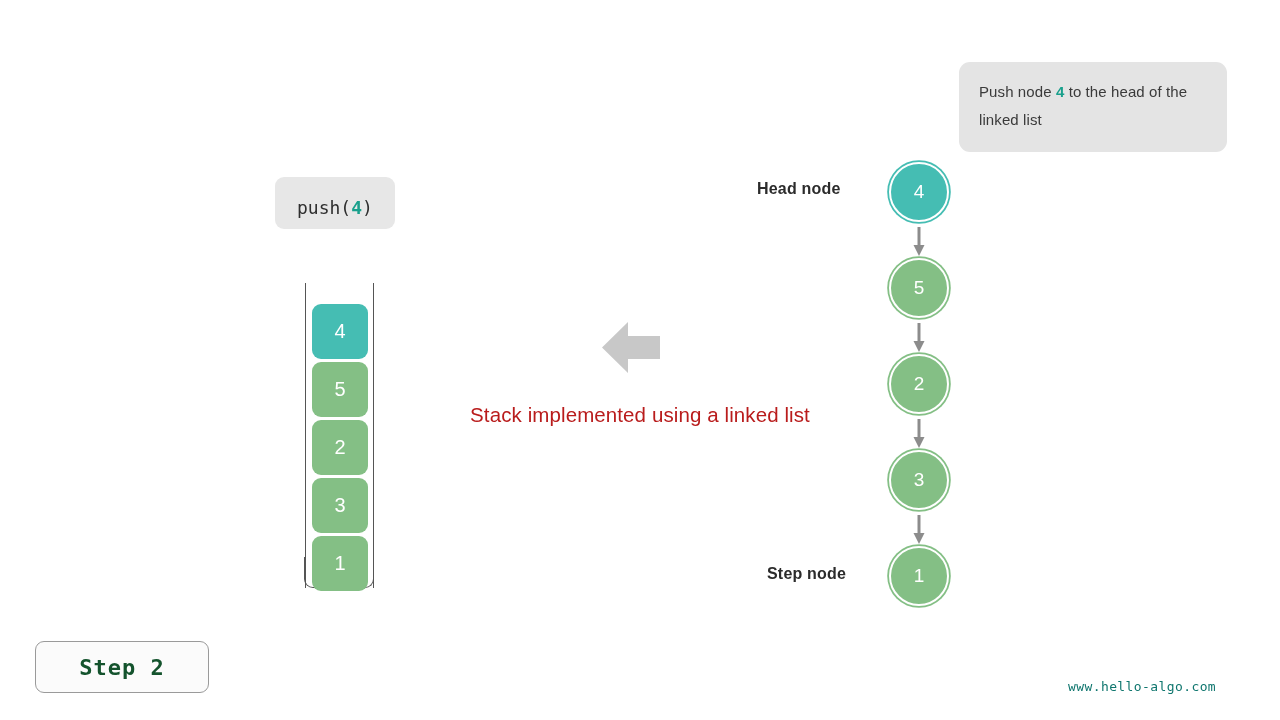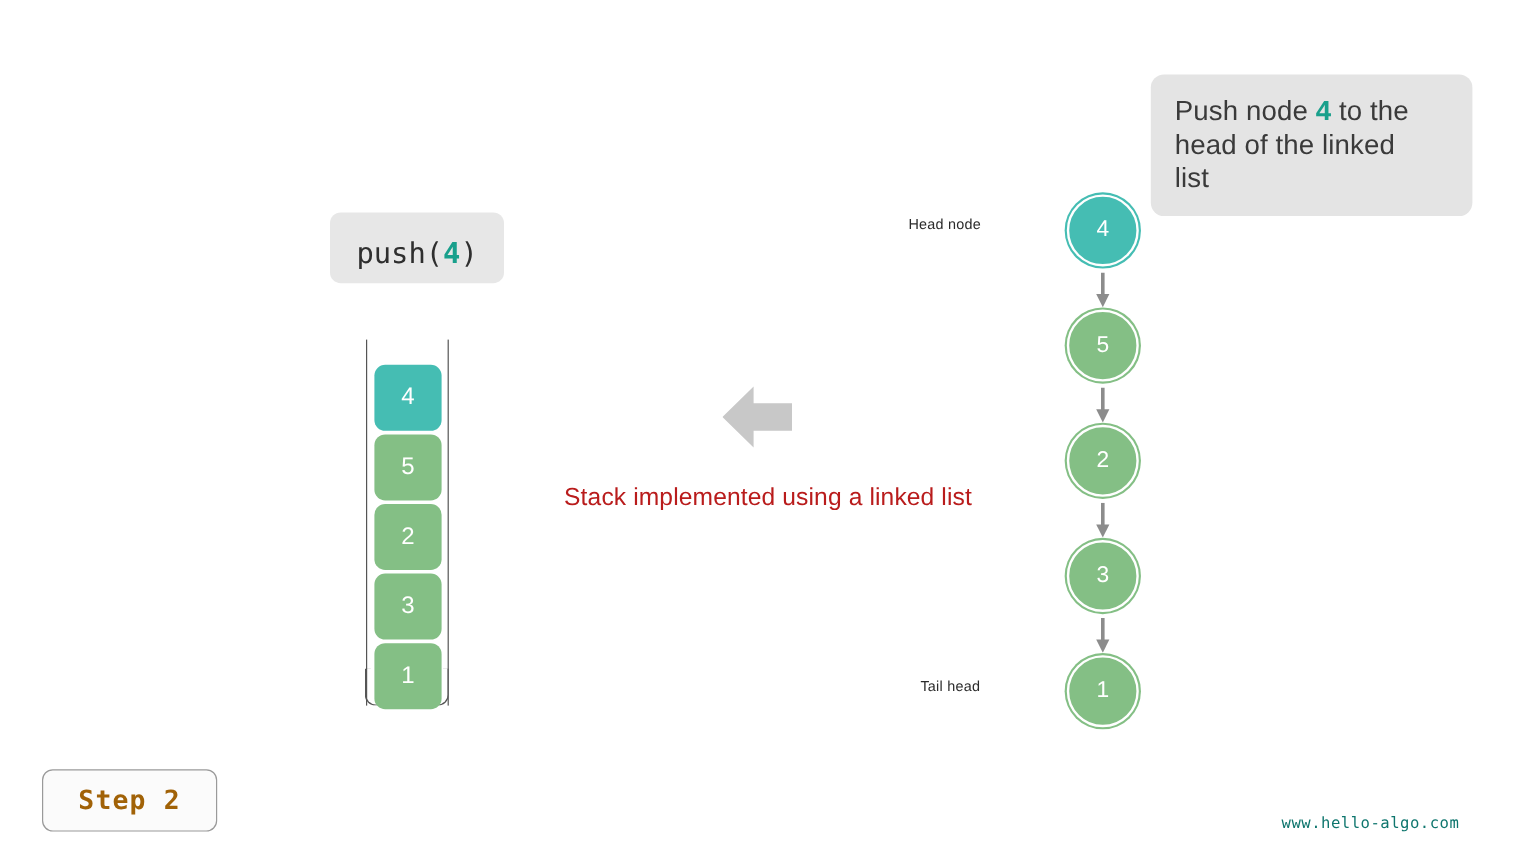--- a/index.html
+++ b/index.html
@@ -22,38 +22,38 @@
   
   #callout {
     left: 959px;
     top: 62px;
     width: 268px;
     box-sizing: border-box;
     padding: 16px 32px 18px 20px;
     background: #e4e4e4;
     border-radius: 11px;
     color: #3a3a3a;
-    font-size: 23px;
+    font-size: 15px;
     line-height: 28px;
     letter-spacing: 0.1px;
   }
   #callout .hl {
     color: #19a08c;
     font-weight: 700;
   }
 
   
   #op-chip {
     left: 275px;
     top: 177px;
     padding: 20px 22px 11px 22px;
     background: #e7e7e7;
     border-radius: 9px;
     font-family: "DejaVu Sans Mono", "Liberation Mono", monospace;
-    font-size: 24px;
+    font-size: 18px;
     color: #2f2f2f;
     letter-spacing: 0px;
     white-space: nowrap;
   }
   #op-chip .hl { color: #19a08c; font-weight: 700; }
 
   
   #stack-container {
     left: 304px;
     top: 283px;
@@ -155,46 +155,46 @@
   }
   .ll-arrow {
     position: absolute;
     left: 52px;
     width: 14px;
   }
 
   
   .ll-label {
     position: absolute;
-    font-size: 12px;
-    font-weight: 400;
+    font-size: 16px;
+    font-weight: 700;
     color: #2b2b2b;
     white-space: nowrap;
     letter-spacing: 0.2px;
   }
   #head-label { left: 757px; top: 180px; }
   #tail-label { left: 767px; top: 565px; }
 
   
   #step-badge {
     left: 35px;
     top: 641px;
-    width: 146px;
+    width: 174px;
     height: 52px;
     box-sizing: border-box;
     background: #fbfbfb;
     border: 1.4px solid #9a9a9a;
     border-radius: 9px;
     display: flex;
     align-items: center;
     justify-content: center;
     font-family: "DejaVu Sans Mono", "Liberation Mono", monospace;
     font-size: 22px;
     font-weight: 700;
-    color: #a16207;
+    color: #14532d;
     letter-spacing: 1px;
   }
 
   
   #watermark {
     left: 1068px;
     top: 679px;
     font-family: "DejaVu Sans Mono", "Liberation Mono", monospace;
     font-size: 13px;
     color: #0f766e;
@@ -223,21 +223,21 @@
 
 <div class="abs" id="big-arrow">
   <svg width="58" height="55" viewBox="0 0 58 55" xmlns="http://www.w3.org/2000/svg">
     <path d="M0 27.5 L26 2 L26 16 L58 16 L58 39 L26 39 L26 53 Z" fill="#c8c8c8"></path>
   </svg>
 </div>
 
 <div class="abs" id="caption">Stack implemented using a linked list</div>
 
 <div class="ll-label" id="head-label">Head node</div>
-<div class="ll-label" id="tail-label">Tail head</div>
+<div class="ll-label" id="tail-label">Step node</div>
 
 <div class="abs" id="linked-list">
 
   <div class="ll-node teal" style="top:7px;">4</div>
 
   <div class="ll-arrow" style="top:72px;">
     <svg width="14" height="29" viewBox="0 0 14 29" xmlns="http://www.w3.org/2000/svg">
       <line x1="7" y1="0" x2="7" y2="20" stroke="#8c8c8c" stroke-width="3"></line>
       <path d="M7 29 L1.5 18 L12.5 18 Z" fill="#8c8c8c"></path>
     </svg>

